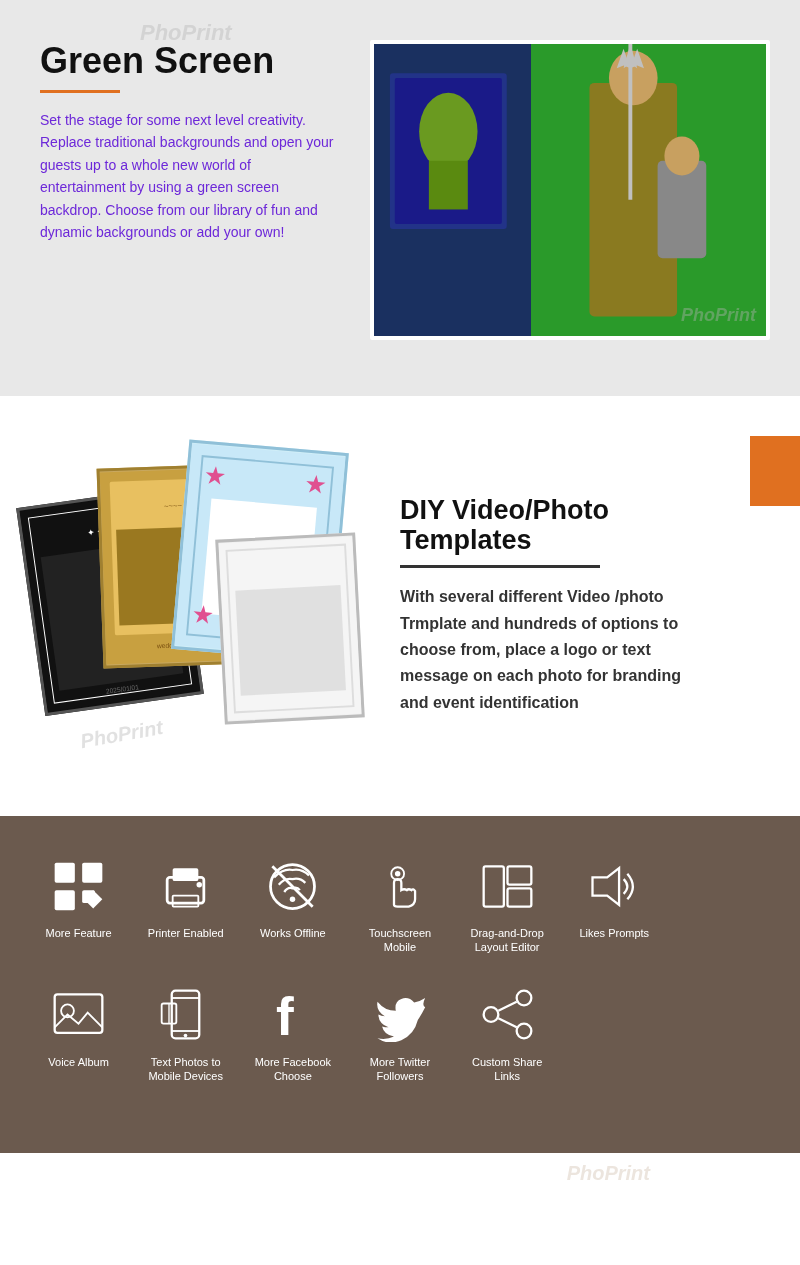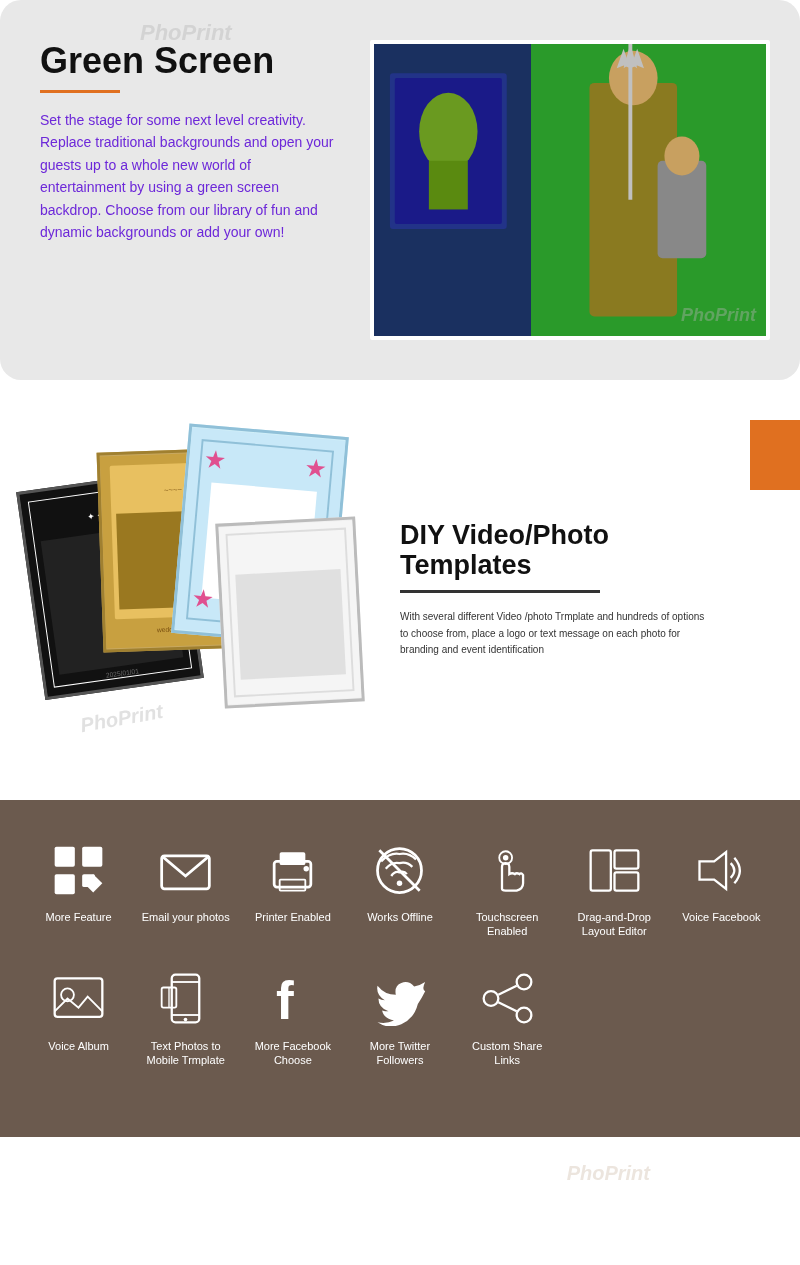--- a/index.html
+++ b/index.html
@@ -5,26 +5,25 @@
     * { margin: 0; padding: 0; box-sizing: border-box; }
     body {
       width: 800px;
       font-family: Arial, sans-serif;
       background: #fff;
     }
 
     
     .green-screen-section {
       background: #e8e8e8;
-      padding: 40px 30px 40px 40px;
+      padding: 40px 30px 56px 40px;
       display: flex;
       align-items: flex-start;
       gap: 30px;
       position: relative;
-      border-radius: 21px;
     }
     .green-screen-text {
       flex: 0 0 300px;
     }
     .green-screen-text h1 {
       font-size: 36px;
       font-weight: 900;
       color: #111;
       margin-bottom: 8px;
     }
@@ -137,23 +136,24 @@
       line-height: 1.1;
       margin-bottom: 10px;
     }
     .diy-underline {
       width: 200px;
       height: 3px;
       background: #333;
       margin-bottom: 16px;
     }
     .diy-text p {
-      font-size: 10px;
+      font-size: 16px;
       line-height: 1.65;
       color: #333;
+      font-weight: bold;
     }
 
     
     .features-section {
       background: #6b5a4e;
       padding: 40px 30px;
     }
     .features-grid {
       display: grid;
       grid-template-columns: repeat(7, 1fr);
@@ -299,29 +299,20 @@
           <rect x="4" y="4" width="22" height="22" rx="2"></rect>
           <rect x="34" y="4" width="22" height="22" rx="2"></rect>
           <rect x="4" y="34" width="22" height="22" rx="2"></rect>
           <rect x="34" y="34" width="14" height="14" rx="2"></rect>
           <polygon points="46,34 56,44 46,54 36,44" fill="white"></polygon>
         </svg>
       </div>
       <span class="feature-label">More Feature</span>
     </div>
 
-    <div class="feature-item">
-      <div class="feature-icon">
-        <svg viewBox="0 0 60 60" width="55" height="55" xmlns="http://www.w3.org/2000/svg">
-          <rect x="4" y="14" width="52" height="36" rx="3" fill="none" stroke="white" stroke-width="3"></rect>
-          <polyline points="4,14 30,36 56,14" fill="none" stroke="white" stroke-width="3"></polyline>
-        </svg>
-      </div>
-      <span class="feature-label">Email your photos</span>
-    </div>
 
     <div class="feature-item">
       <div class="feature-icon">
         <svg viewBox="0 0 60 60" width="55" height="55" xmlns="http://www.w3.org/2000/svg">
           <rect x="10" y="20" width="40" height="28" rx="3" fill="none" stroke="white" stroke-width="3"></rect>
           <rect x="16" y="10" width="28" height="14" rx="2"></rect>
           <rect x="16" y="40" width="28" height="12" rx="1" fill="none" stroke="white" stroke-width="2"></rect>
           <circle cx="45" cy="28" r="3"></circle>
         </svg>
       </div>
@@ -345,21 +336,21 @@
     <div class="feature-item">
       <div class="feature-icon">
         <svg viewBox="0 0 60 60" width="55" height="55" xmlns="http://www.w3.org/2000/svg">
 
           <path d="M24,50 L24,26 Q24,22 28,22 Q32,22 32,26 L32,34 Q35,32 38,34 Q40,32 43,34 Q45,32 47,35 L47,44 Q47,50 40,52 L28,52 Q24,52 24,50 Z" fill="none" stroke="white" stroke-width="2.5"></path>
 
           <circle cx="28" cy="16" r="7" fill="none" stroke="white" stroke-width="2"></circle>
           <circle cx="28" cy="16" r="3" fill="white"></circle>
         </svg>
       </div>
-      <span class="feature-label">Touchscreen Enabled</span>
+      <span class="feature-label">Touchscreen Mobile</span>
     </div>
 
     <div class="feature-item">
       <div class="feature-icon">
         <svg viewBox="0 0 60 60" width="55" height="55" xmlns="http://www.w3.org/2000/svg">
           <rect x="4" y="8" width="22" height="44" rx="2" fill="none" stroke="white" stroke-width="2.5"></rect>
           <rect x="30" y="8" width="26" height="20" rx="2" fill="none" stroke="white" stroke-width="2.5"></rect>
           <rect x="30" y="32" width="26" height="20" rx="2" fill="none" stroke="white" stroke-width="2.5"></rect>
         </svg>
       </div>
@@ -367,21 +358,21 @@
     </div>
 
     <div class="feature-item">
       <div class="feature-icon">
         <svg viewBox="0 0 60 60" width="55" height="55" xmlns="http://www.w3.org/2000/svg">
           <polygon points="6,20 22,20 35,10 35,50 22,40 6,40" fill="none" stroke="white" stroke-width="2.5"></polygon>
           <path d="M40,22 Q48,30 40,38" fill="none" stroke="white" stroke-width="2.5"></path>
           <path d="M44,16 Q56,30 44,44" fill="none" stroke="white" stroke-width="2.5"></path>
         </svg>
       </div>
-      <span class="feature-label">Voice Facebook</span>
+      <span class="feature-label">Likes Prompts</span>
     </div>
 
   </div>
 
   <div class="features-grid">
 
     <div class="feature-item">
       <div class="feature-icon">
         <svg viewBox="0 0 60 60" width="55" height="55" xmlns="http://www.w3.org/2000/svg">
           <rect x="4" y="8" width="52" height="42" rx="3" fill="none" stroke="white" stroke-width="2.5"></rect>
@@ -396,21 +387,21 @@
       <div class="feature-icon">
         <svg viewBox="0 0 60 60" width="55" height="55" xmlns="http://www.w3.org/2000/svg">
           <rect x="15" y="4" width="30" height="52" rx="4" fill="none" stroke="white" stroke-width="2.5"></rect>
           <line x1="15" y1="12" x2="45" y2="12" stroke="white" stroke-width="2"></line>
           <line x1="15" y1="48" x2="45" y2="48" stroke="white" stroke-width="2"></line>
           <circle cx="30" cy="53" r="2" fill="white"></circle>
           <rect x="4" y="18" width="16" height="22" rx="2" fill="none" stroke="white" stroke-width="2"></rect>
           <line x1="12" y1="18" x2="12" y2="40" stroke="white" stroke-width="1.5"></line>
         </svg>
       </div>
-      <span class="feature-label">Text Photos to Mobile Trmplate</span>
+      <span class="feature-label">Text Photos to Mobile Devices</span>
     </div>
 
 
     <div class="feature-item">
       <div class="feature-icon">
         <svg viewBox="0 0 60 60" width="55" height="55" xmlns="http://www.w3.org/2000/svg">
           <text x="12" y="52" font-size="58" font-family="Arial, sans-serif" font-weight="bold" fill="white">f</text>
         </svg>
       </div>
       <span class="feature-label">More Facebook Choose</span>

